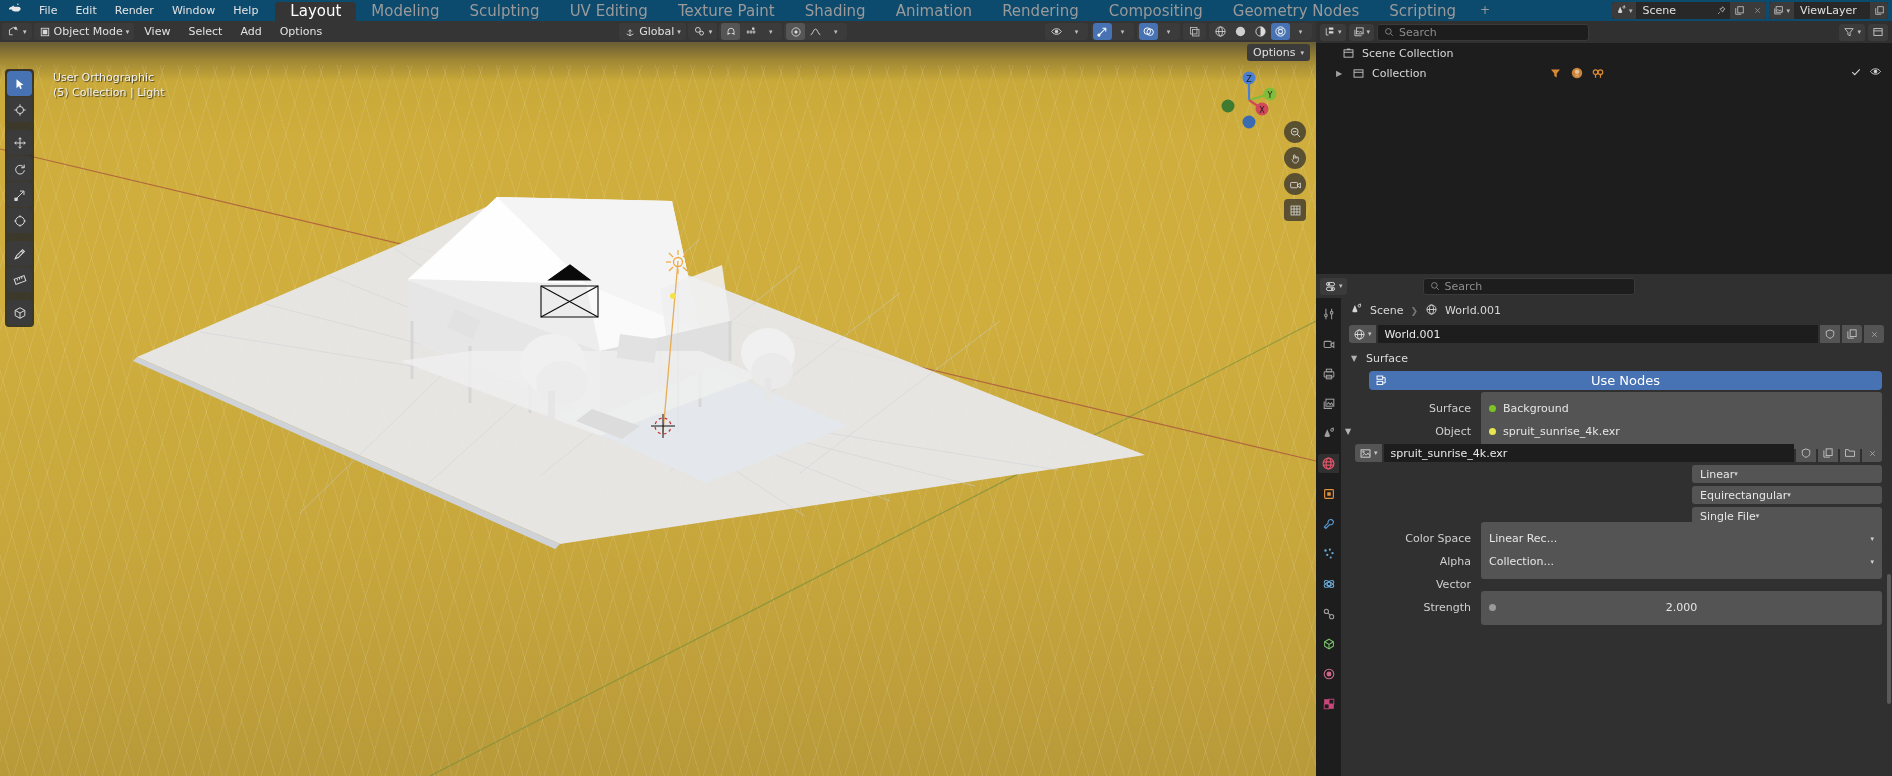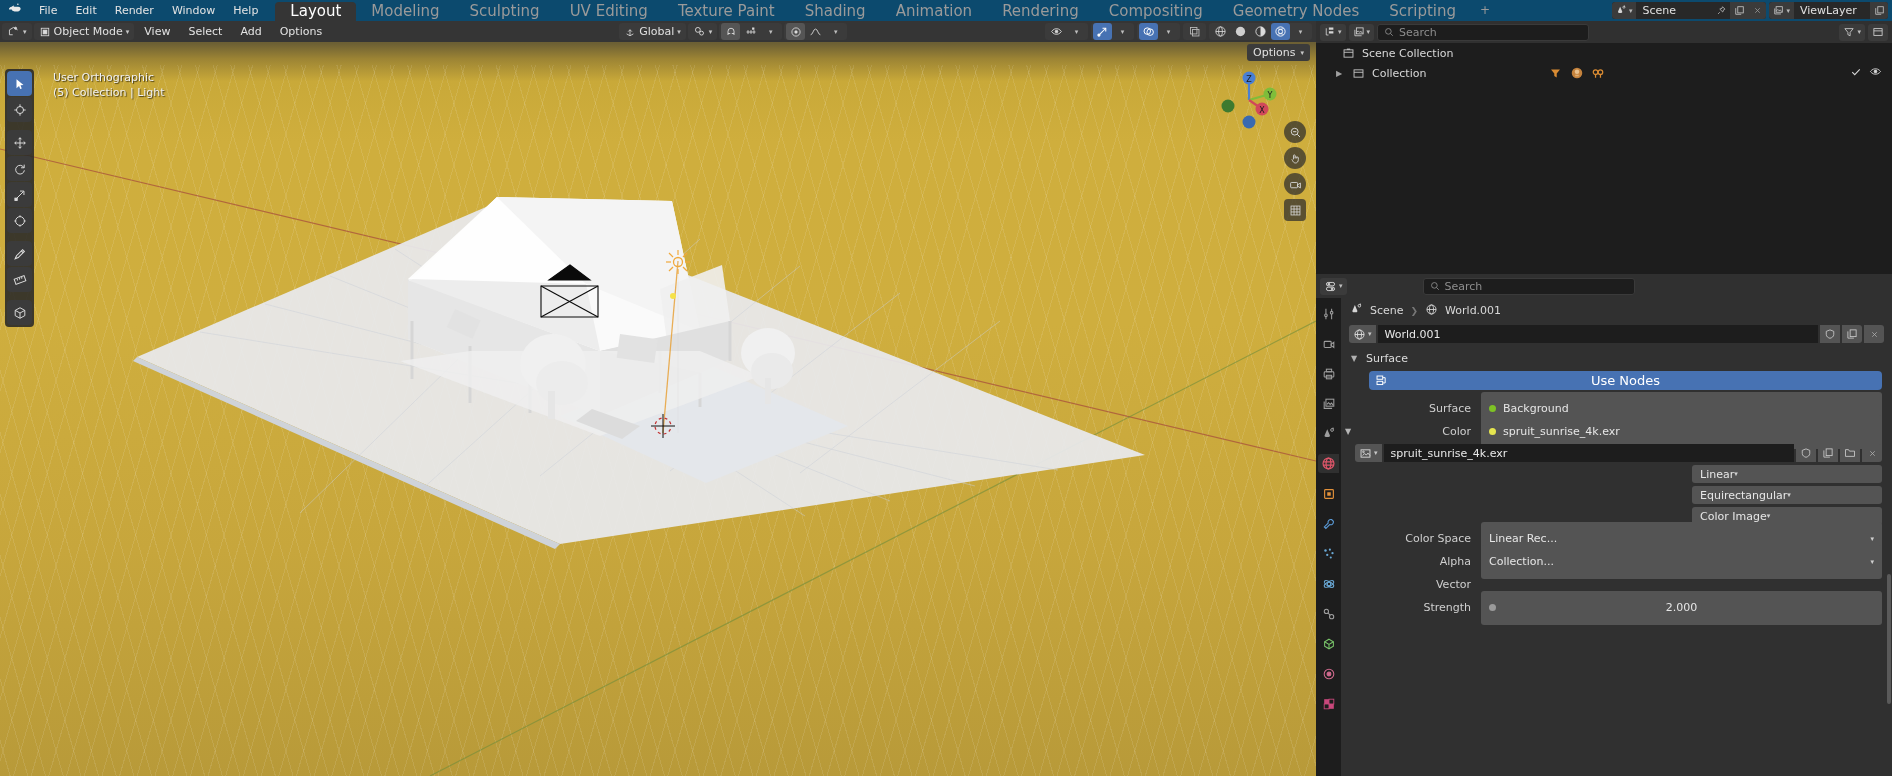--- a/index.html
+++ b/index.html
@@ -923,21 +923,21 @@
         <div class="prow">
           <span class="plabel">Surface</span>
           <span class="pvalue">
             <span class="sock" style="background:#7ec225"></span>
             <span>Background</span>
           </span>
         </div>
 
         <div class="prow">
           <span class="tri-left">▼</span>
-          <span class="plabel" style="width:126px">Color</span>
+          <span class="plabel" style="width:126px">Object</span>
           <span class="pvalue">
             <span class="sock" style="background:#e5e54f"></span>
             <span class="ellip">spruit_sunrise_4k.exr</span>
           </span>
         </div>
 
         <div class="tex-row">
           <div class="tex-pick">
             <svg width="13" height="13" viewBox="0 0 16 16" fill="none" stroke="#ddd" stroke-width="1.1">
                 <rect x="2.5" y="3.5" width="11" height="9"></rect>
@@ -977,21 +977,21 @@
           </div>
         </div>
         <div class="select-row">
           <div class="sel-box">
             <span>Equirectangular</span>
             <span class="chev">▾</span>
           </div>
         </div>
         <div class="select-row">
           <div class="sel-box">
-            <span>Color Image</span>
+            <span>Single File</span>
             <span class="chev">▾</span>
           </div>
         </div>
 
         <div class="prow">
           <span class="plabel">Color Space</span>
           <span class="pvalue" style="justify-content:space-between">
             <span class="ellip">Linear Rec...</span>
             <span class="chev">▾</span>
           </span>

